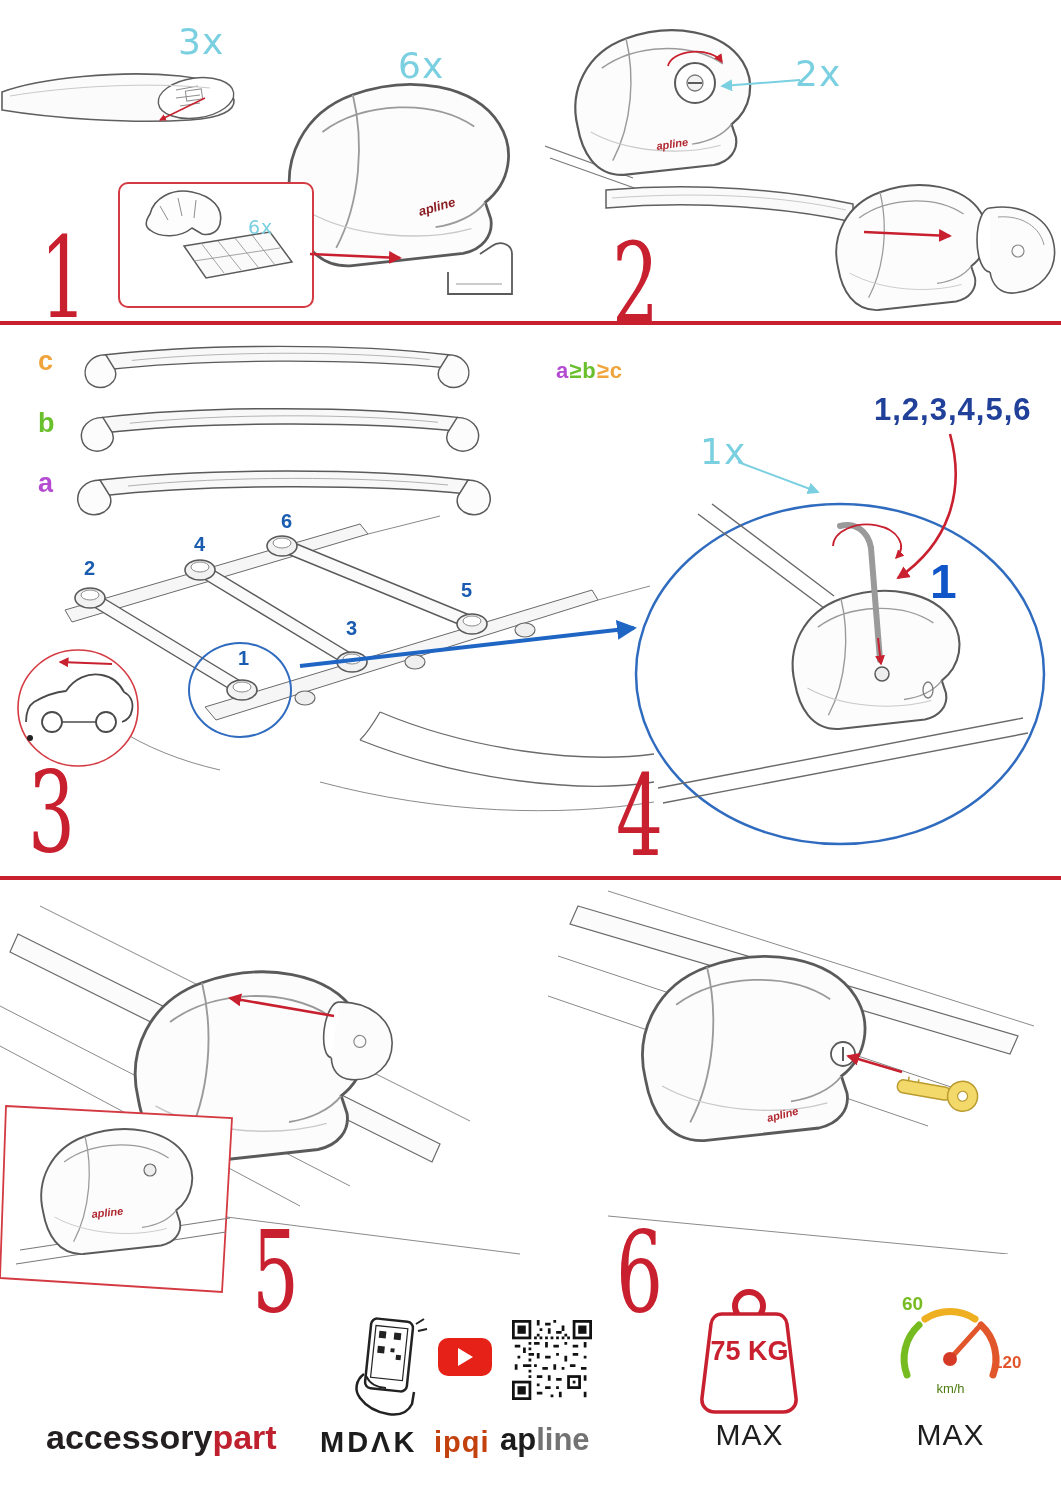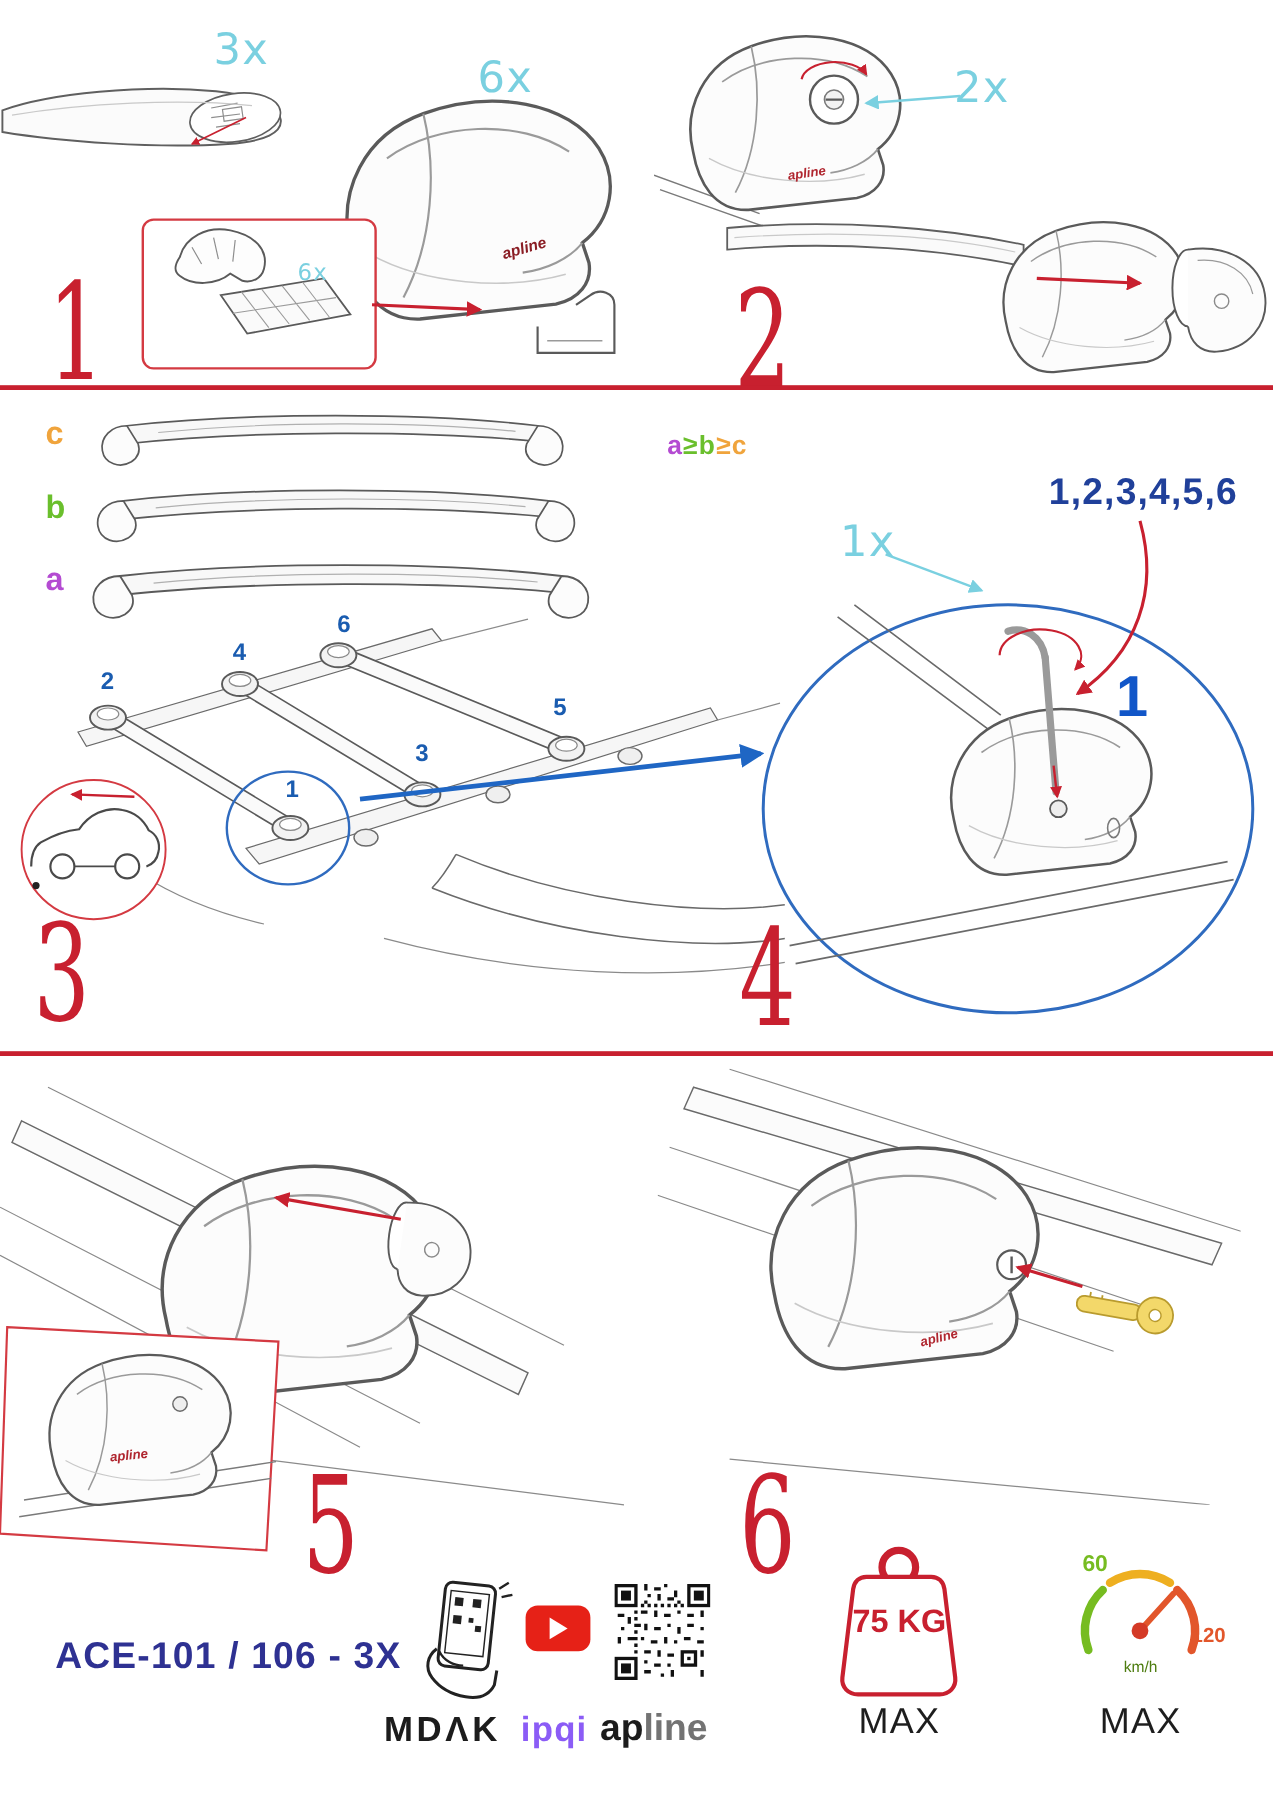--- a/index.html
+++ b/index.html
@@ -18,21 +18,21 @@
   .order{font-size:31px;font-weight:bold;color:#20409a;letter-spacing:1px}
   .carnum{font-size:20px;font-weight:bold;color:#1a5cb0}
   .big1{font-size:48px;font-weight:bold;color:#1156c8}
   .divider{position:absolute;left:0;width:100%;height:4px;background:#c8202f}
   .insetbox{border:2px solid #d43a42;border-radius:10px;background:#fff}
   .bluecircle{position:absolute;border:2px solid #2f6bbf;border-radius:50%}
   .model{font-size:31px;font-weight:bold;color:#2e3192;letter-spacing:1px}
   .brandline{font-size:34px;font-weight:bold;color:#231f20}
   .brandline .part{color:#be202e}
   .mdak{font-size:29px;font-weight:bold;color:#1c1c1c;letter-spacing:3px}
-  .ipqi{font-size:29px;font-weight:bold;color:#8b5cf6;letter-spacing:1px}
+  .ipqi{font-size:29px;font-weight:bold;color:#c2410c;letter-spacing:1px}
   .apline{font-size:31px;font-weight:bold;color:#1c1c1c}
   .apline .line{color:#737373}
   .kg{font-size:27px;font-weight:bold;color:#c8202f;text-align:center}
   .max{font-size:30px;font-weight:normal;color:#1d1d1d;text-align:center;letter-spacing:1px}
   .sp60{font-size:19px;font-weight:bold;color:#76bc21}
   .sp120{font-size:17px;font-weight:bold;color:#e2562b}
   .kmh{font-size:13px;color:#4d7c0f;text-align:center}
   .yt{position:absolute;width:54px;height:38px;background:#e62117;border-radius:10px;
       display:flex;align-items:center;justify-content:center}
   .yt .tri{width:0;height:0;border-top:9px solid transparent;border-bottom:9px solid transparent;border-left:15px solid #fff}
@@ -282,21 +282,21 @@
     <path d="M864,232 L950,236" stroke="#c8202f" stroke-width="2.6" fill="none" marker-end="url(#m-red)"></path>
     <path d="M300,666 L634,628" stroke="#1f66c4" stroke-width="4" fill="none" marker-end="url(#m-blue)"></path>
     <path d="M738,462 L818,492" stroke="#7ad0e0" stroke-width="2" fill="none" marker-end="url(#m-cyan)"></path>
     <path d="M950,434 C966,492 948,544 898,578" stroke="#c8202f" stroke-width="2.6" fill="none" marker-end="url(#m-red)"></path>
     <path d="M334,1016 L230,998" stroke="#c8202f" stroke-width="2.6" fill="none" marker-end="url(#m-red)"></path>
     <path d="M902,1072 L848,1056" stroke="#c8202f" stroke-width="2.6" fill="none" marker-end="url(#m-red)"></path>
   </svg>
 
   <div class="layer">
 
-    <div class="t model" style="left:46px;top:1364px">ACE-101 / 106 - 3X</div>
+    <div class="t brandline" style="left:46px;top:1420px"><span>accessory</span><span class="part">part</span></div>
 
     <svg class="abs" style="left:330px;top:1314px" width="100" height="108" viewBox="0 0 100 108">
       <g transform="rotate(6 59 41)">
         <rect x="38" y="6" width="42" height="70" rx="6" fill="#fff" stroke="#222" stroke-width="2.5"></rect>
         <rect x="43" y="13" width="32" height="52" fill="none" stroke="#222" stroke-width="1.2"></rect>
         <rect x="47" y="18" width="7" height="7" fill="#222"></rect>
         <rect x="62" y="18" width="7" height="7" fill="#222"></rect>
         <rect x="47" y="33" width="7" height="7" fill="#222"></rect>
         <rect x="60" y="34" width="4" height="4" fill="#222"></rect>
         <rect x="66" y="40" width="5" height="5" fill="#222"></rect>

